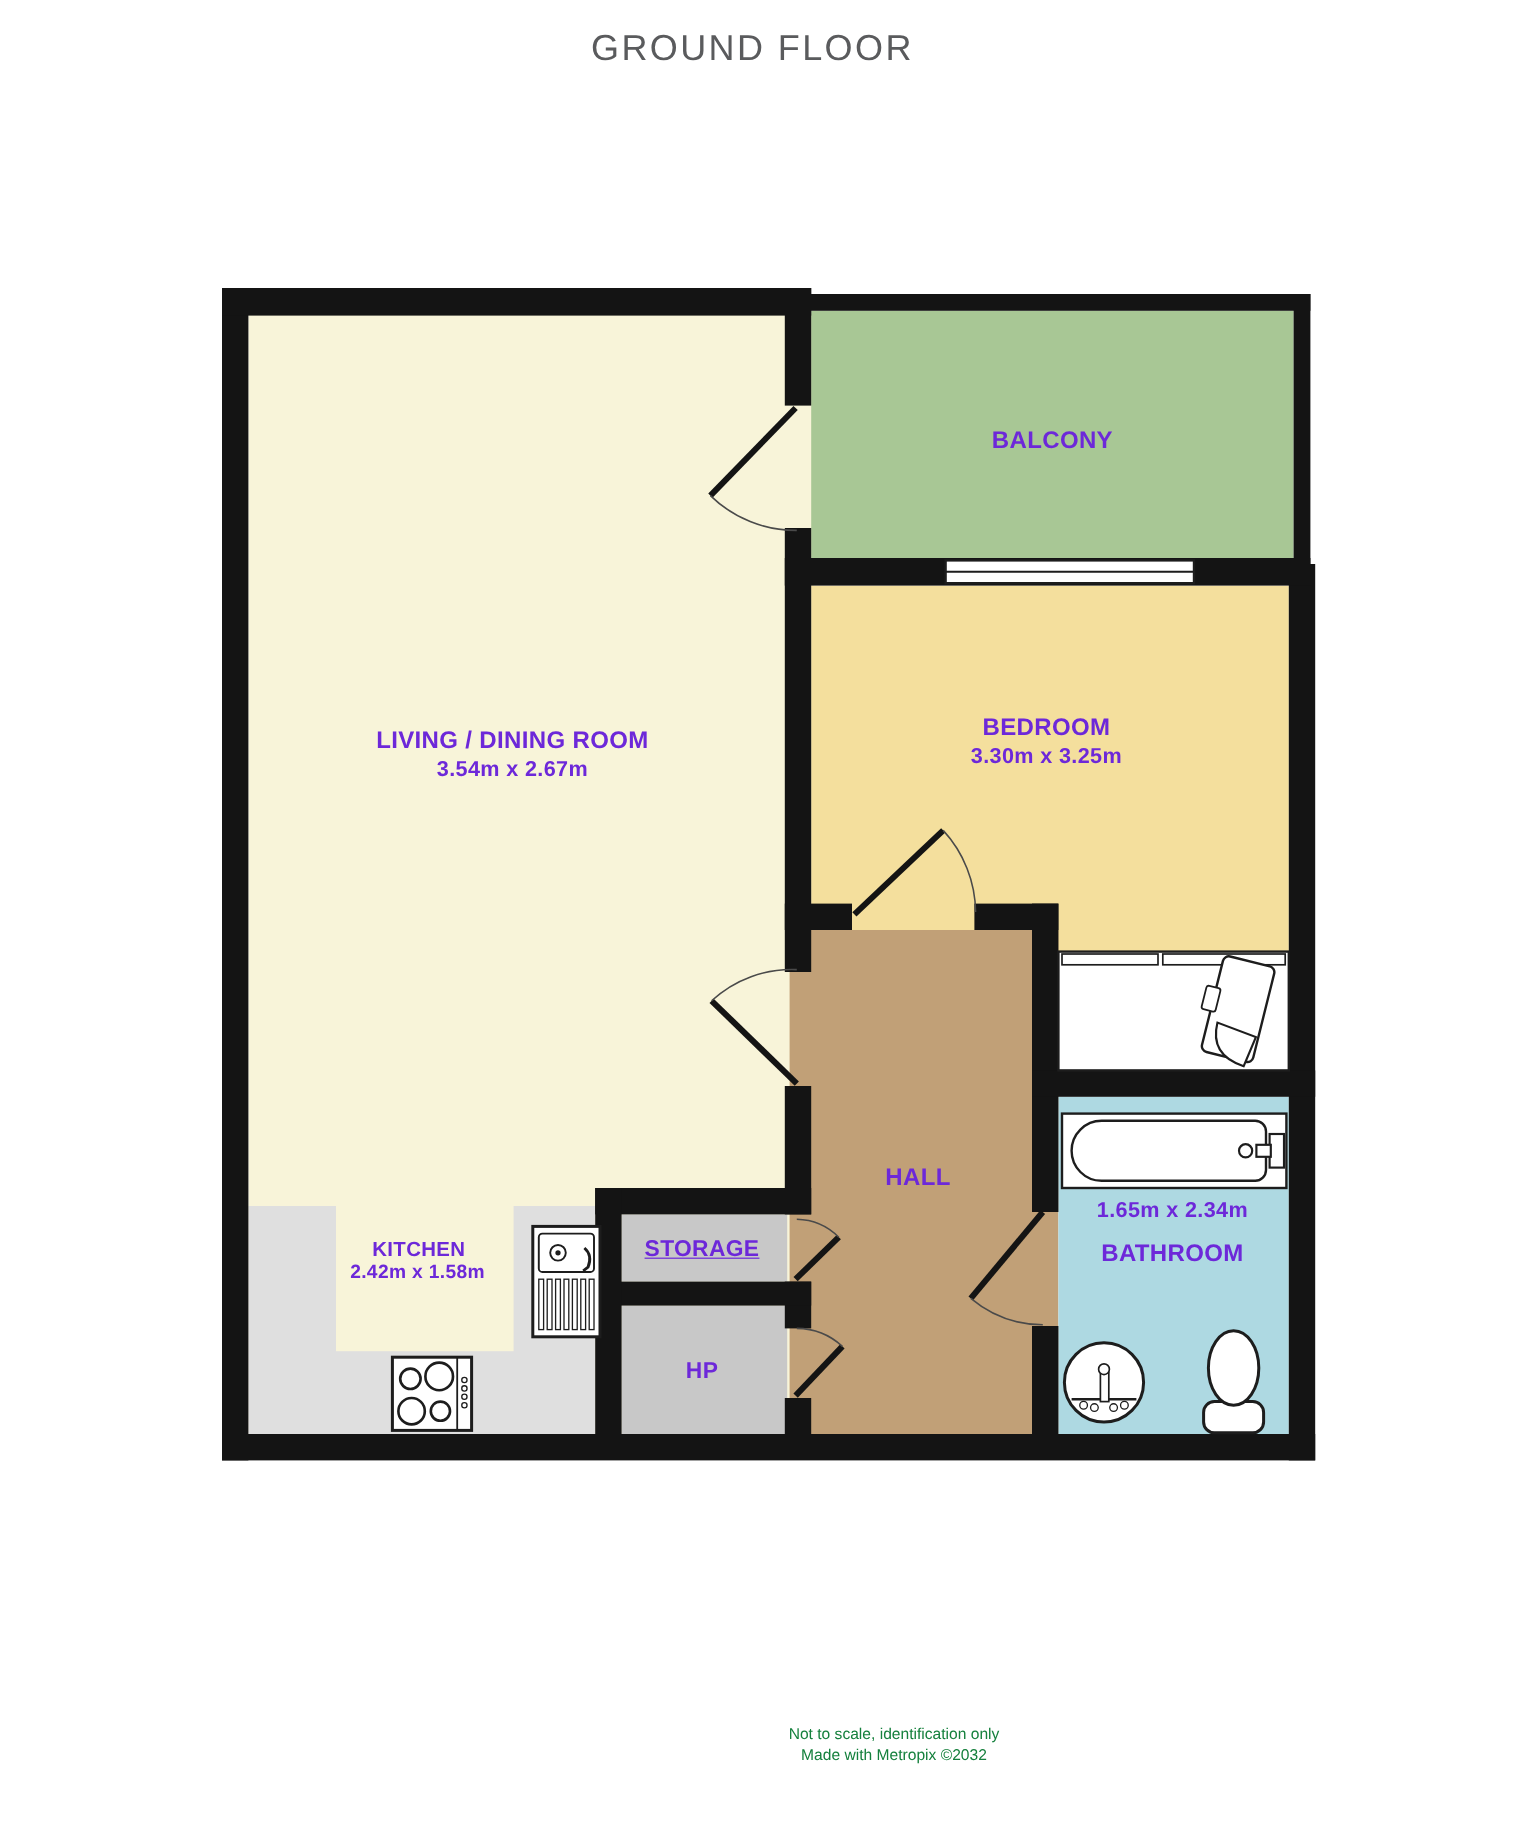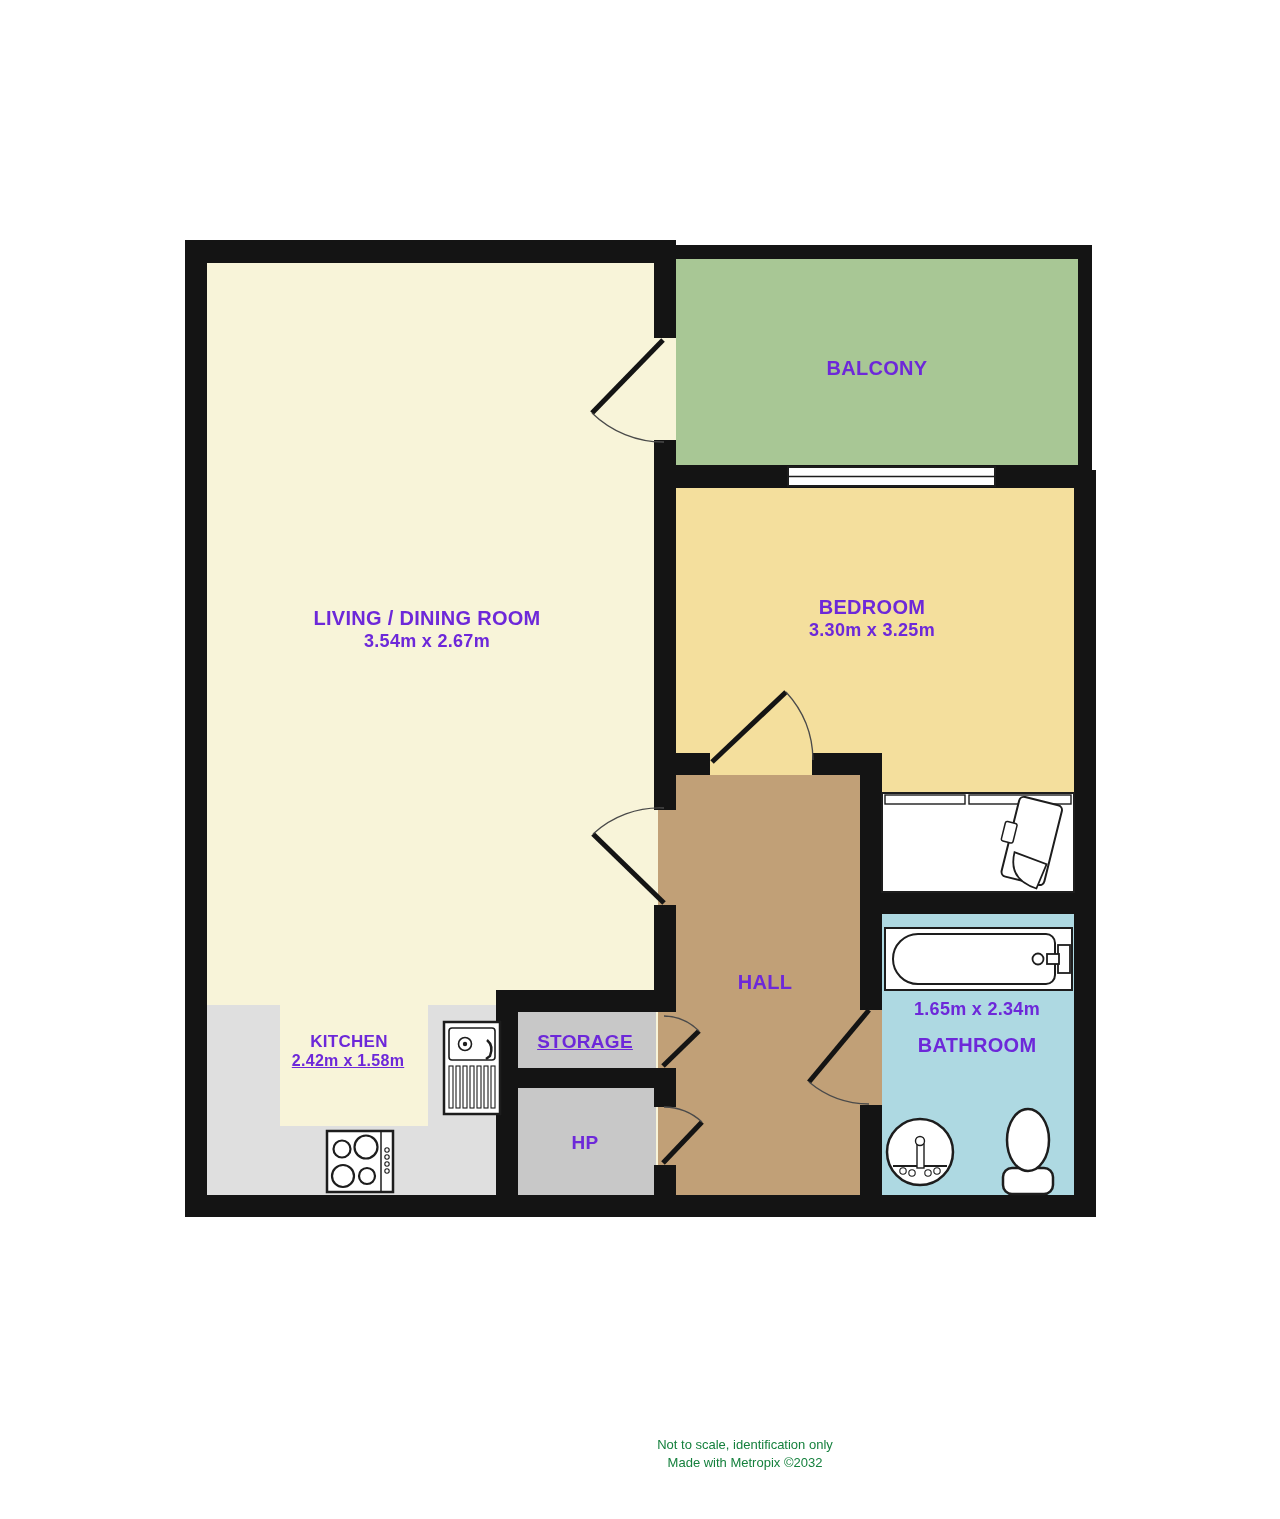--- a/index.html
+++ b/index.html
@@ -17,20 +17,21 @@
       text-align:center;font-size:13px;color:#15803d;line-height:18px;white-space:nowrap;}
   .fixture{fill:#ffffff;stroke:#1d1d1d;}
   .leaf{stroke:#141414;stroke-width:5;stroke-linecap:butt;}
   .swing{stroke:#4a4a4a;stroke-width:1.3;fill:none;}
 </style>
 </head>
 <body>
 
 <div class="page">
 
+  <div class="page-title">GROUND FLOOR</div>
 
   <svg class="plan-svg" width="1280" height="1519" viewBox="0 0 1280 1519">
 
     <g>
       <rect x="207" y="262" width="471" height="933" fill="#f8f4d9"></rect>
       <rect x="676" y="259" width="402" height="206" fill="#a8c795"></rect>
       <rect x="676" y="488" width="398" height="404" fill="#f4df9d"></rect>
       <rect x="658" y="775" width="224" height="420" fill="#c1a077"></rect>
       <rect x="207" y="1005" width="289" height="190" fill="#dfdfdf"></rect>
       <rect x="280" y="1005" width="148" height="121" fill="#f8f4d9"></rect>
@@ -170,21 +171,21 @@
   <div class="room-label fs18" style="left:427px;top:641px;">3.54m  x 2.67m</div>
 
   <div class="room-label fs20" style="left:877px;top:368px;">BALCONY</div>
 
   <div class="room-label fs20" style="left:872px;top:607px;">BEDROOM</div>
   <div class="room-label fs18" style="left:872px;top:630px;">3.30m  x 3.25m</div>
 
   <div class="room-label fs20" style="left:765px;top:982px;">HALL</div>
 
   <div class="room-label fs17" style="left:349px;top:1042px;">KITCHEN</div>
-  <div class="room-label fs16" style="left:348px;top:1061px;text-decoration:underline;">2.42m  x 1.58m</div>
+  <div class="room-label fs16" style="left:348px;top:1061px;">2.42m  x 1.58m</div>
 
   <div class="room-label fs19" style="left:585px;top:1042px;text-decoration:underline;">STORAGE</div>
 
   <div class="room-label fs19" style="left:585px;top:1143px;">HP</div>
 
   <div class="room-label fs20" style="left:977px;top:1045px;text-align:center;">BATHROOM</div>
   <div class="room-label fs18" style="left:977px;top:1009px;text-align:center;">1.65m  x 2.34m</div>
 
   <div class="footer">
     <div>Not to scale, identification only</div>

